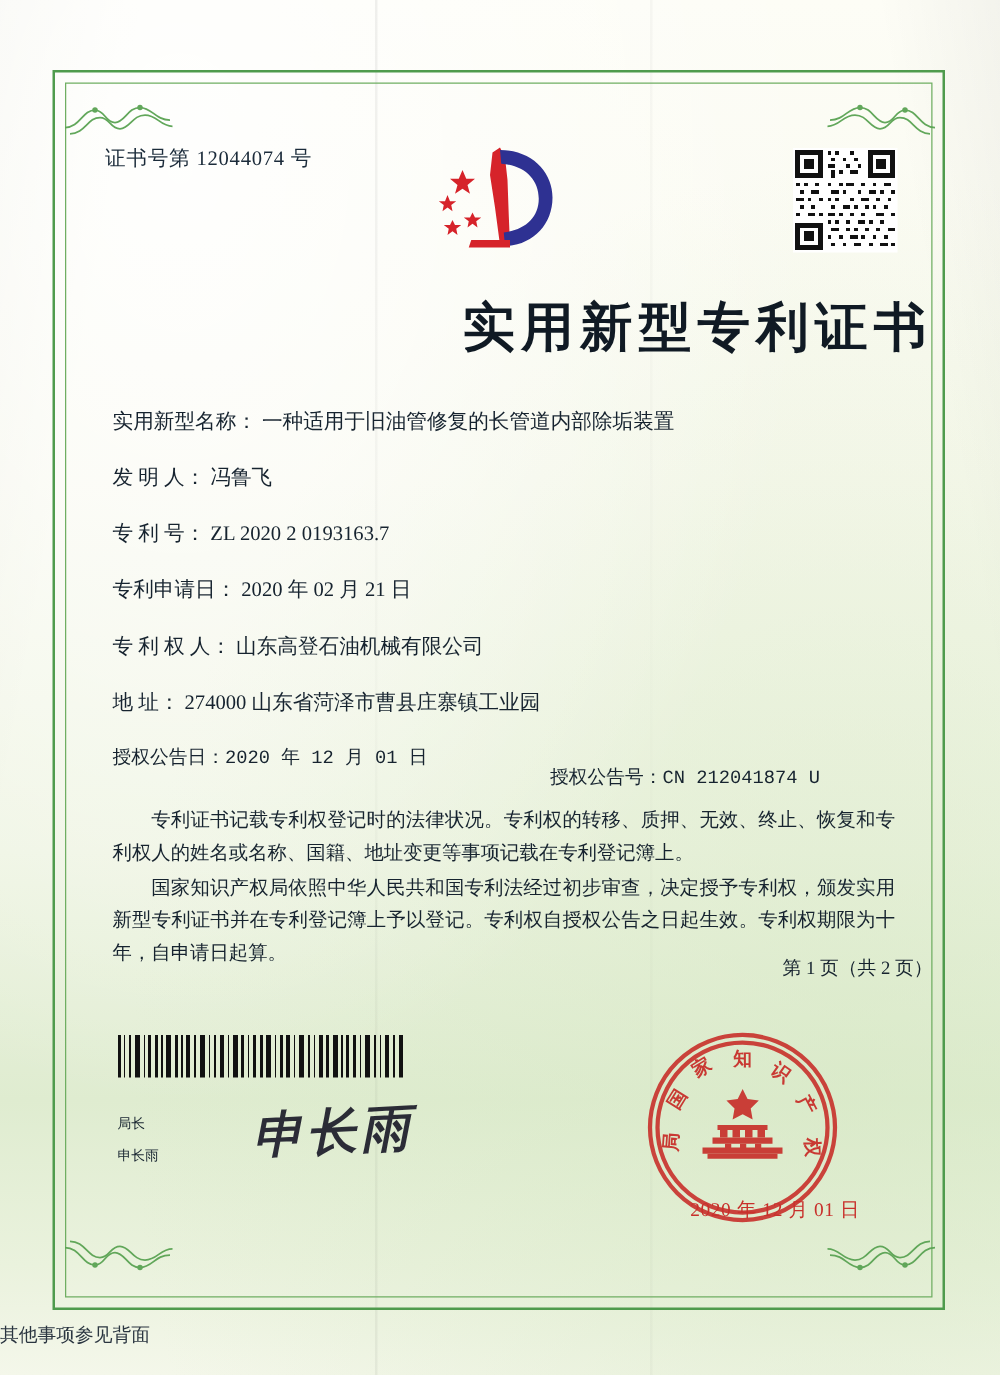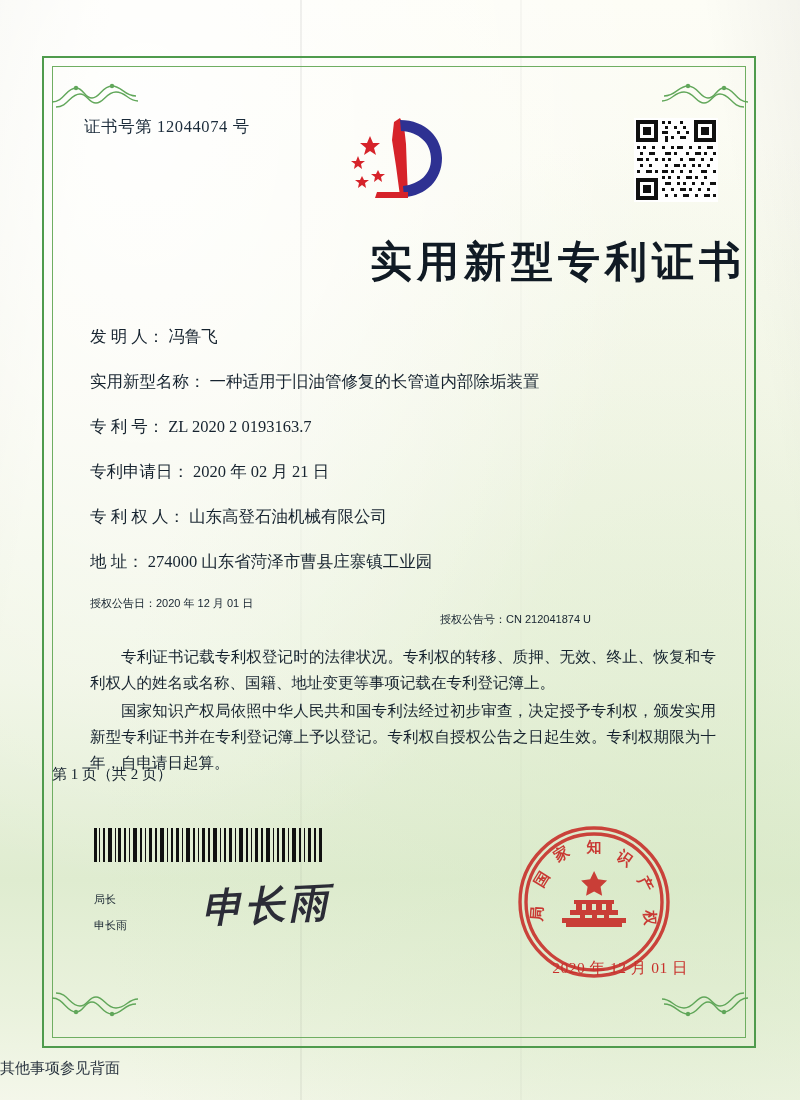--- a/index.html
+++ b/index.html
@@ -129,22 +129,22 @@
     color: #16232f;
   }
   .field .val {
     display: inline-block;
     padding-left: 4px;
   }
 
   .row-two {
     position: relative;
     height: 45px;
-    font-family: Liberation Sans, sans-serif;
-    font-size: 11px;
+    font-family: Liberation Mono, monospace;
+    font-size: 15px;
     color: #16232f;
   }
   .row-two .left { position: absolute; left: 0; top: 0; }
   .row-two .right { position: absolute; left: 350px; top: 16px; }
 
   .paragraphs {
     position: absolute;
     left: 38px; right: 30px; top: 578px;
     font-family: "Liberation Serif", serif;
     font-size: 15.5px;
@@ -198,21 +198,21 @@
     right: 58px; top: 892px;
     font-family: "Liberation Serif", serif;
     font-size: 15.5px;
     color: #c8302b;
     letter-spacing: 0.5px;
   }
 
   .page-no {
     position: absolute;
     left: 0; right: 0; bottom: 18px;
-    text-align: left;
+    text-align: right;
     font-family: "Liberation Serif", serif;
     font-size: 15px;
     color: #16232f;
   }
 
   .footnote {
     position: absolute;
     left: 0; right: 0; bottom: 22px;
     font-family: "Liberation Serif", serif;
     font-size: 15px;
@@ -372,24 +372,24 @@
             <rect x="70" y="76" width="6" height="3"></rect>
             <rect x="79" y="76" width="3" height="3"></rect>
         </g>
       </svg>
     </div>
 
     <div class="title">实用新型专利证书</div>
 
     <div class="fields">
       <div class="field">
+        <span class="lbl">实用新型名称：</span><span class="val">一种适用于旧油管修复的长管道内部除垢装置</span>
+      </div>
+      <div class="field">
         <span class="lbl">发  明  人：</span><span class="val">冯鲁飞</span>
-      </div>
-      <div class="field">
-        <span class="lbl">实用新型名称：</span><span class="val">一种适用于旧油管修复的长管道内部除垢装置</span>
       </div>
       <div class="field">
         <span class="lbl">专  利  号：</span><span class="val">ZL 2020 2 0193163.7</span>
       </div>
       <div class="field">
         <span class="lbl">专利申请日：</span><span class="val">2020 年 02 月 21 日</span>
       </div>
       <div class="field">
         <span class="lbl">专 利 权 人：</span><span class="val">山东高登石油机械有限公司</span>
       </div>

